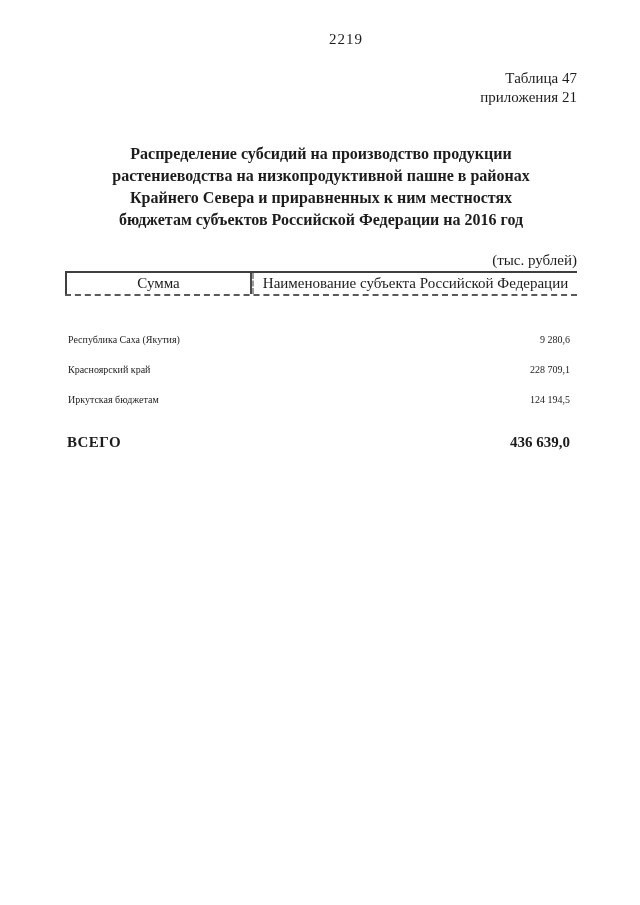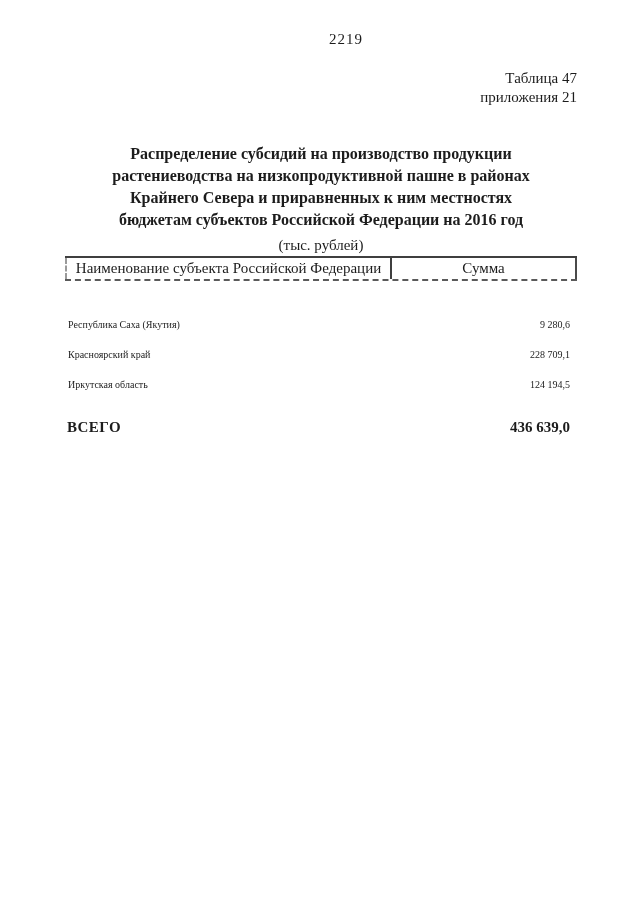--- a/index.html
+++ b/index.html
@@ -37,22 +37,22 @@
     line-height: 19px;
   }
   .doc-title {
     margin-top: 36px;
     text-align: center;
     font-weight: bold;
     font-size: 16px;
     line-height: 22px;
   }
   .units-note {
-    margin-top: 6px;
-    text-align: center;
+    margin-top: 21px;
+    text-align: right;
     font-size: 15px;
     line-height: 17px;
   }
   .header-row {
     margin-top: 2px;
     display: flex;
     width: 100%;
     height: 25px;
     border-top: 2px solid #3f3f3f;
     border-bottom: 2px dashed #5a5a5a;
@@ -115,35 +115,35 @@
     <div class="doc-title">
       <div>Распределение субсидий на производство продукции</div>
       <div>растениеводства на низкопродуктивной пашне в районах</div>
       <div>Крайнего Севера и приравненных к ним местностях</div>
       <div>бюджетам субъектов Российской Федерации на 2016 год</div>
     </div>
 
     <div class="units-note">(тыс. рублей)</div>
 
     <div class="header-row">
+      <div class="hcell hcell-sum">Сумма</div>
       <div class="hcell hcell-name">Наименование субъекта Российской Федерации</div>
-      <div class="hcell hcell-sum">Сумма</div>
     </div>
 
     <div class="data-rows">
       <div class="data-row">
         <span class="row-name">Республика Саха (Якутия)</span>
         <span class="row-value">9 280,6</span>
       </div>
       <div class="data-row">
         <span class="row-name">Красноярский край</span>
         <span class="row-value">228 709,1</span>
       </div>
       <div class="data-row">
-        <span class="row-name">Иркутская область</span>
+        <span class="row-name">Иркутская бюджетам</span>
         <span class="row-value">124 194,5</span>
       </div>
     </div>
 
     <div class="total-row">
       <span class="row-name">ВСЕГО</span>
       <span class="row-value">436 639,0</span>
     </div>
 
   </div>

